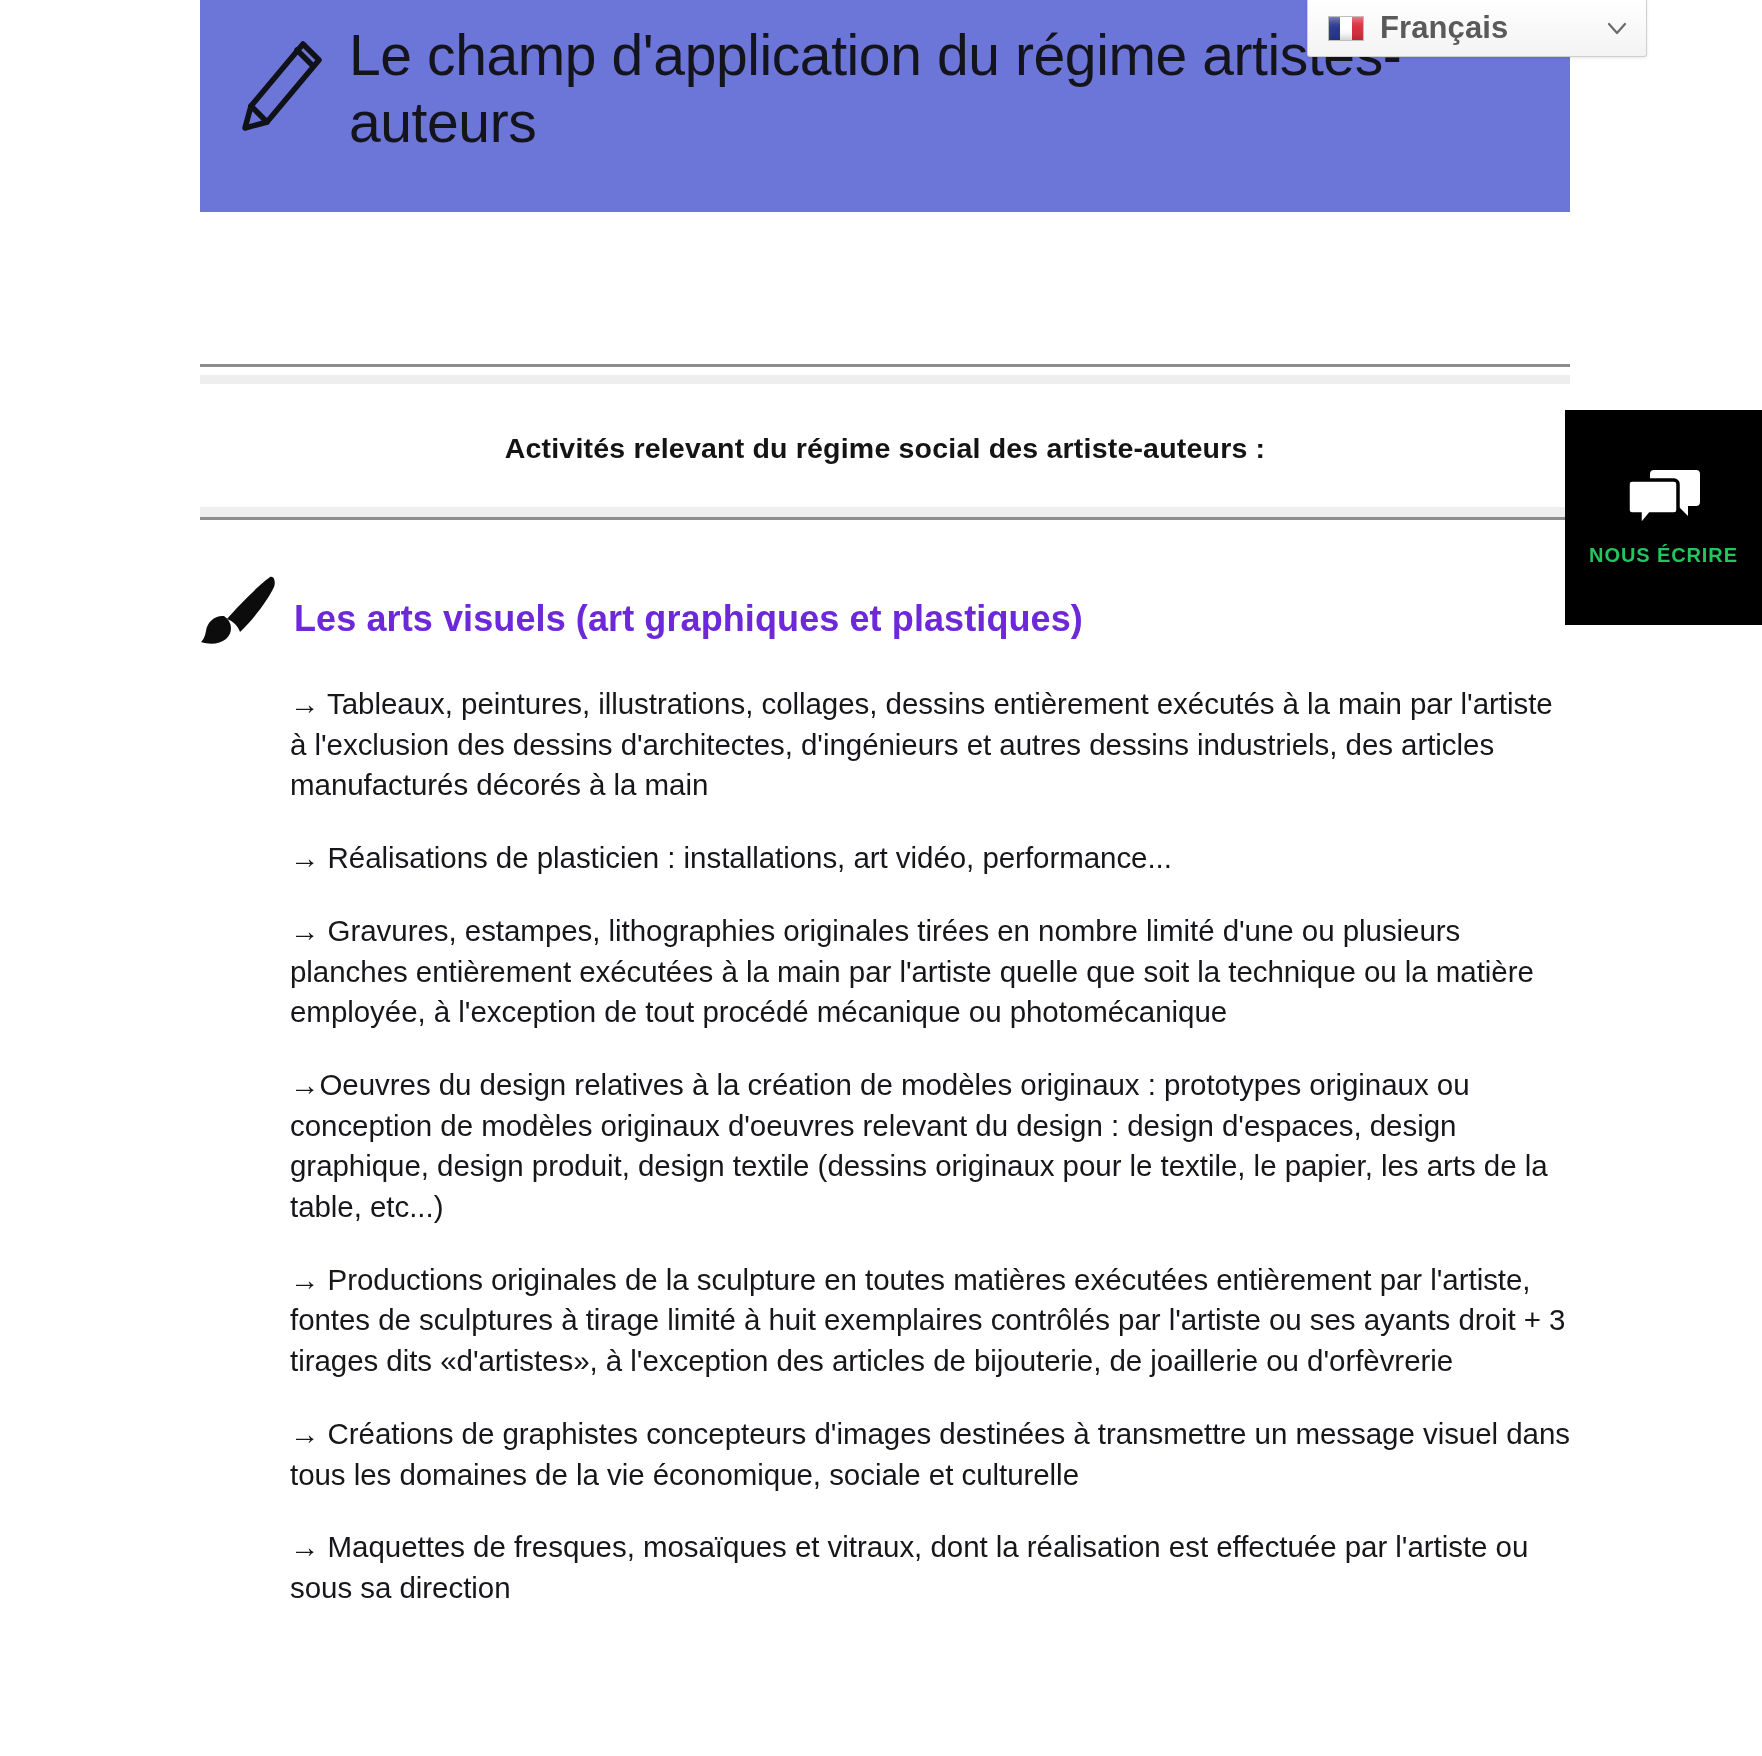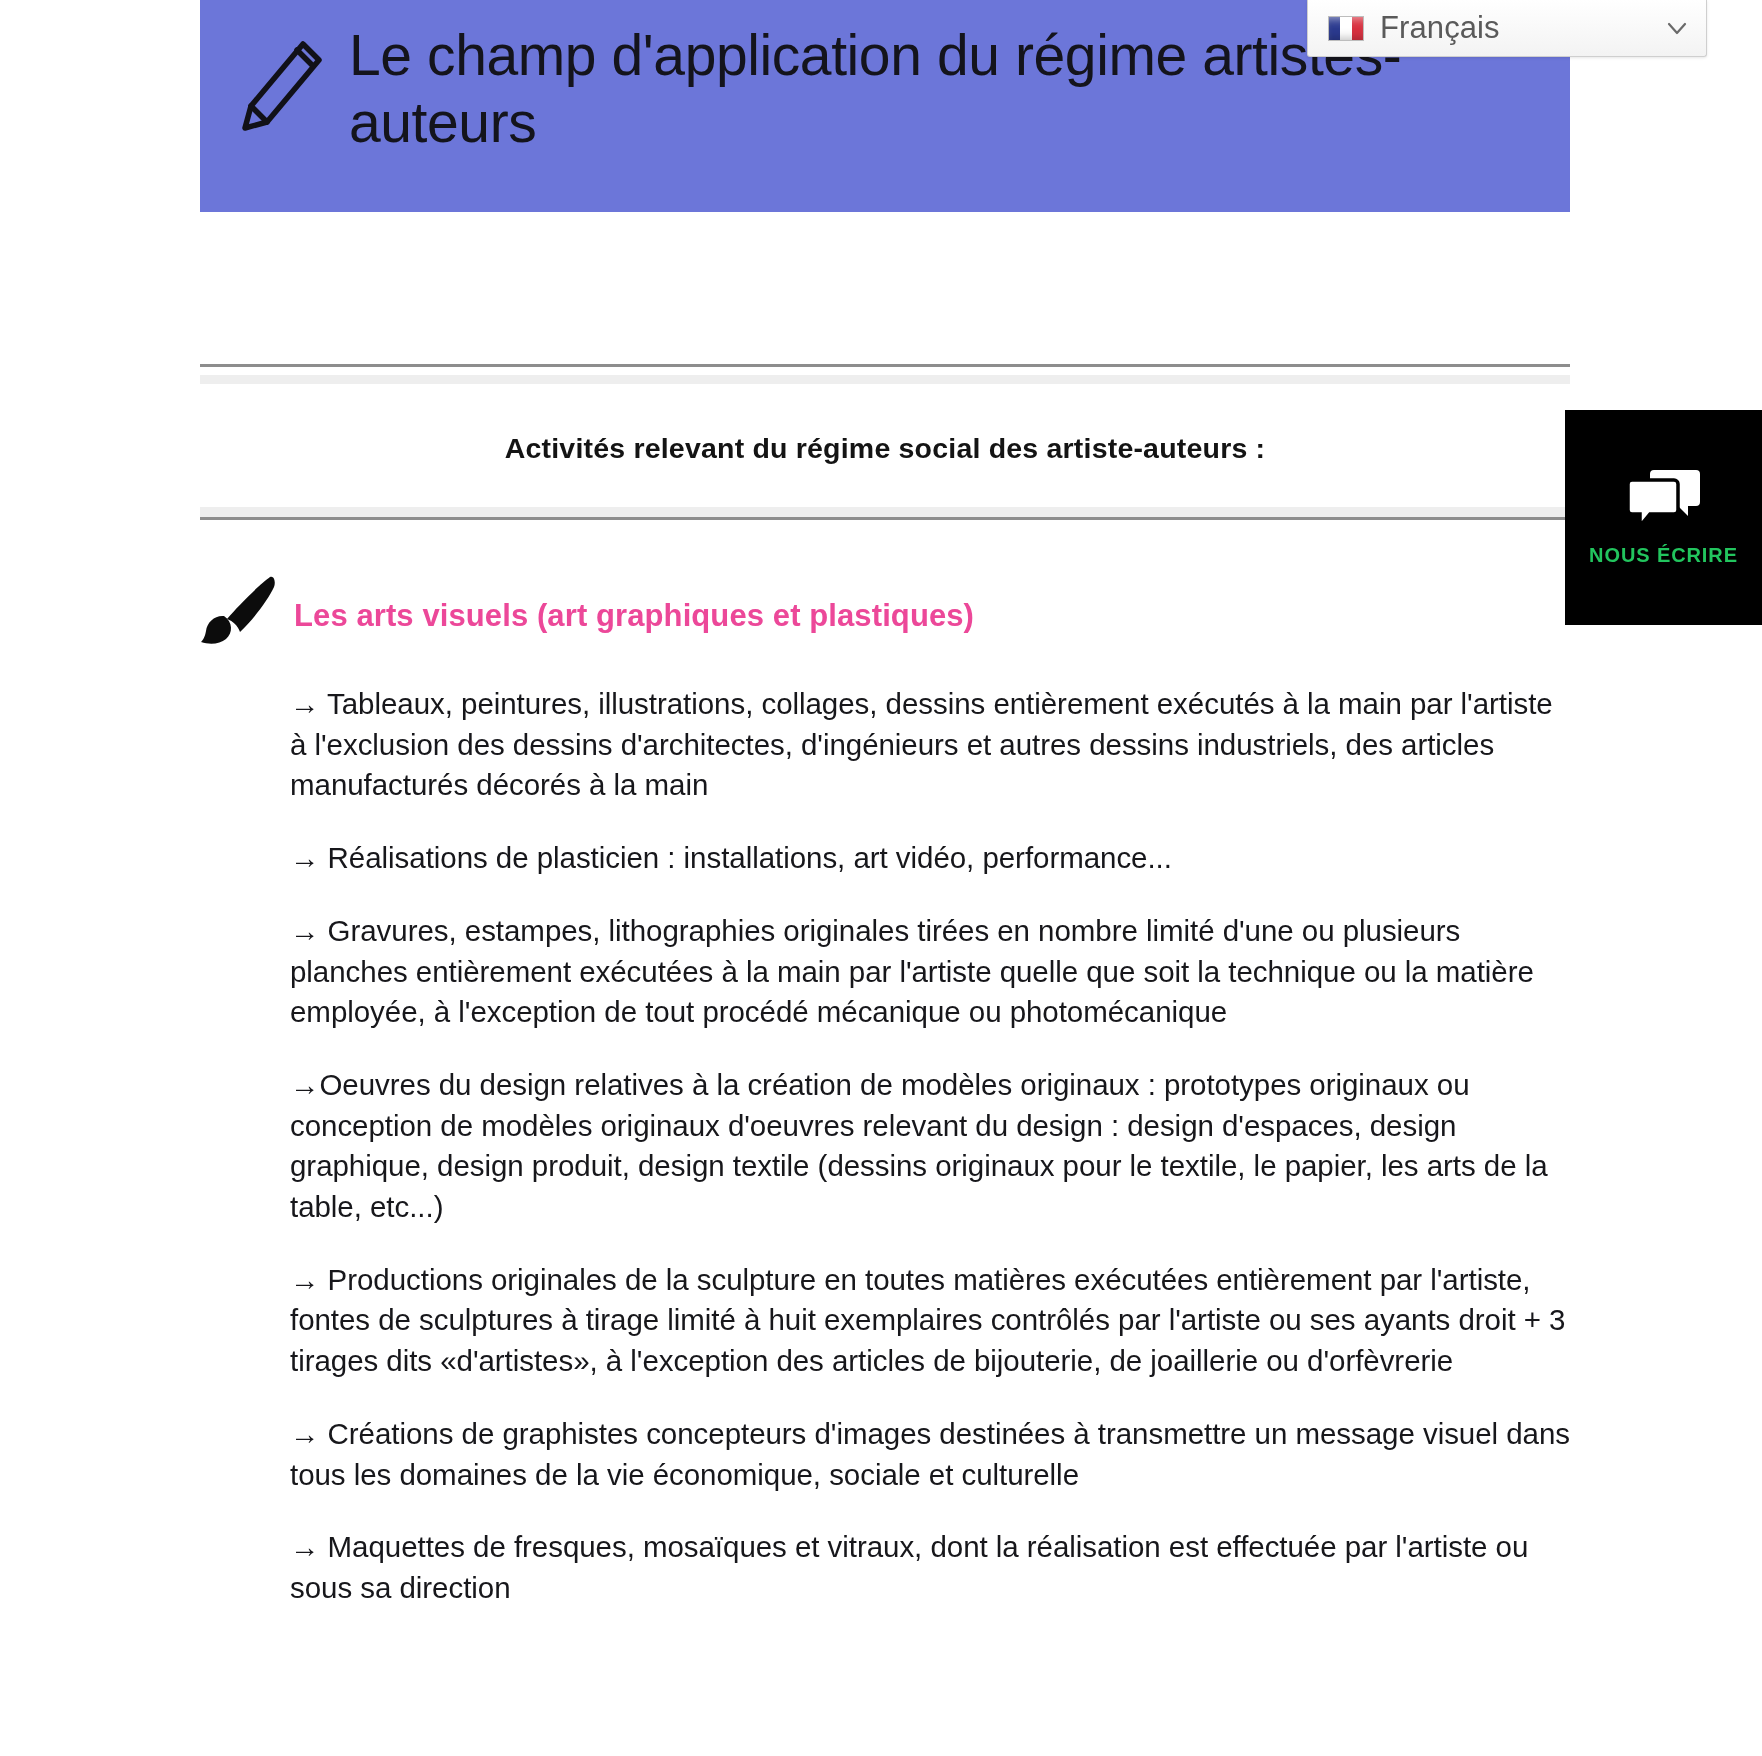--- a/index.html
+++ b/index.html
@@ -15,31 +15,32 @@
     overflow: hidden;
     font-family: "Liberation Sans", sans-serif;
     color: #111111;
   }
 
   
   .lang-select {
     position: absolute;
     top: 0;
     left: 1307px;
-    width: 400px;
+    width: 340px;
     height: 57px;
     background: linear-gradient(#ffffff, #f3f3f3);
     border: 1px solid #cfcfcf;
     border-top: none;
     border-radius: 0 0 3px 3px;
     box-shadow: 0 1px 3px rgba(0,0,0,0.10);
     display: flex;
     align-items: center;
     padding: 0 16px 0 20px;
     z-index: 40;
+    font-weight: bold;
   }
   .flag {
     width: 36px;
     height: 25px;
     display: inline-block;
     flex: 0 0 auto;
     border: 1px solid #bdbdbd;
     background: linear-gradient(to right,
         #2b3a8f 0%, #2b3a8f 33.33%,
         #ffffff 33.33%, #ffffff 66.66%,
@@ -159,23 +160,23 @@
     width: 78px;
     height: 72px;
     margin-left: 0px;
     margin-top: 2px;
   }
   .brush-icon svg { display: block; }
   .sub-title {
     margin: 0;
     padding-left: 16px;
     padding-top: 26px;
-    font-size: 31px;
-    font-weight: bold;
-    color: #ec4899;
+    font-size: 36px;
+    font-weight: bold;
+    color: #6d28d9;
     letter-spacing: 0.1px;
     font-family: "Liberation Sans", sans-serif;
   }
 
   .para-list {
     margin: 0;
     padding: 0 0 0 90px;
     list-style: none;
   }
   .para {

